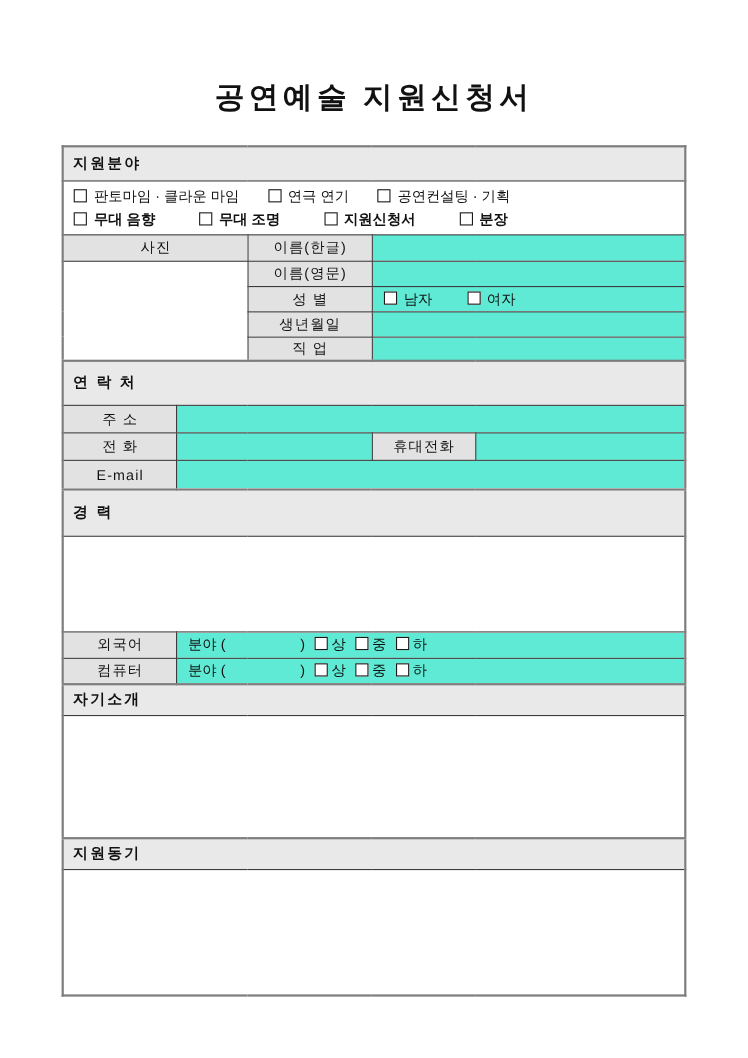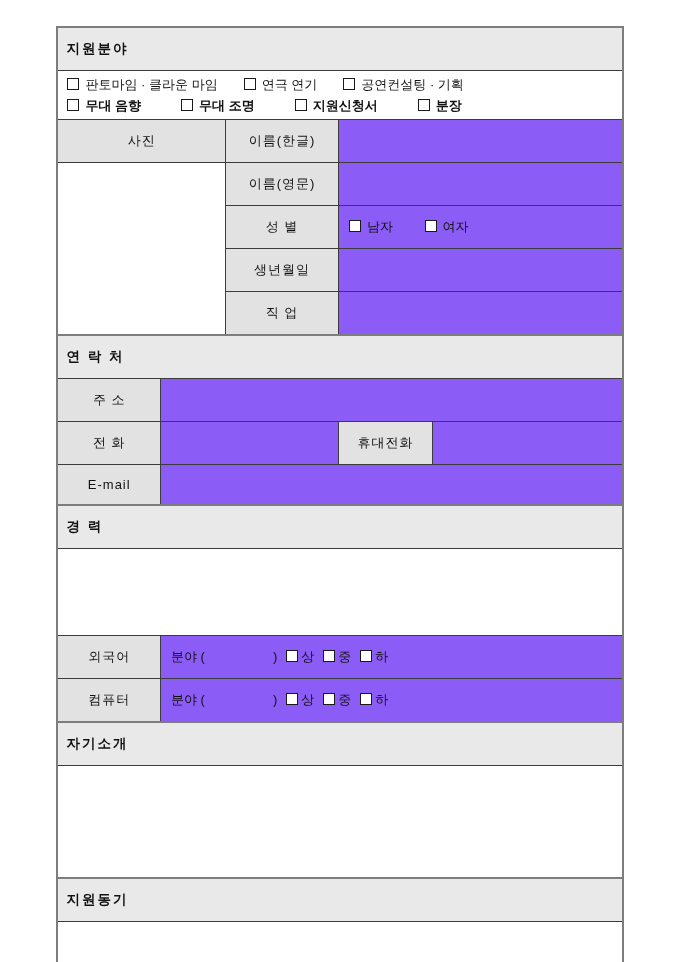--- a/index.html
+++ b/index.html
@@ -21,33 +21,33 @@
     font-family:"Liberation Serif","DejaVu Serif",serif;
     font-size:27px;font-weight:bold;letter-spacing:4px;
   }
   table.form{
     border-collapse:collapse;table-layout:fixed;
     width:565px;margin:26px auto 0 auto;
     border:2px solid var(--outer);
   }
   td{
     border:1px solid var(--line);
-    padding:12px;font-size:13px;vertical-align:middle;overflow:hidden;
+    padding:0;font-size:13px;vertical-align:middle;overflow:hidden;
   }
   tr.sec td{
     background:var(--hdr-bg);
     font-weight:bold;font-size:13.5px;letter-spacing:2px;
     padding-left:8px;
   }
   tr.thick td{border-top:2px solid var(--outer);}
   td.lbl{
     background:var(--lbl-bg);
     text-align:center;letter-spacing:1px;
   }
-  td.val{background:#8b5cf6;}
+  td.val{background:#5eead4;}
   td.photo{background:#fff;}
   
   .cb{
     display:inline-block;width:10px;height:10px;
     border:1.5px solid #1a1a1a;background:#fff;
     vertical-align:-1px;
   }
   .opt{white-space:nowrap;}
   .opt .cb{margin-right:6px;}
   td.opts{padding:4px 0 3px 9px;line-height:20px;text-align:right;}
@@ -59,20 +59,21 @@
   .paren-gap{display:inline-block;width:68px;}
   .lvl{margin-left:9px;white-space:nowrap;}
   .lvl .cb{margin-right:3px;}
   td.bigbox{background:#fff;vertical-align:top;}
 </style>
 </head>
 <body>
 
 <div class="page">
 
+  <h1 class="title">공연예술 지원신청서</h1>
 
   <table class="form">
     <colgroup>
       <col style="width:103px">
         <col style="width:65px">
         <col style="width:113px">
         <col style="width:94px">
         <col style="width:190px">
     </colgroup>
 

